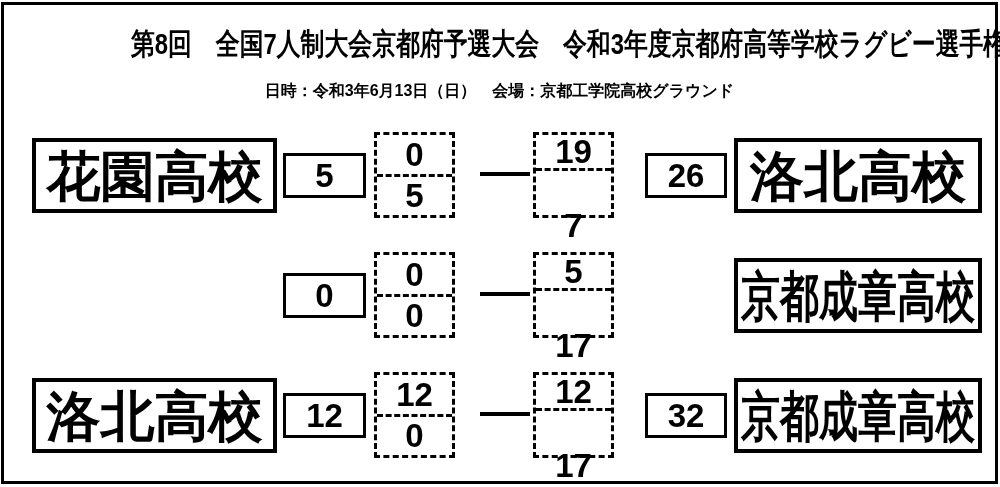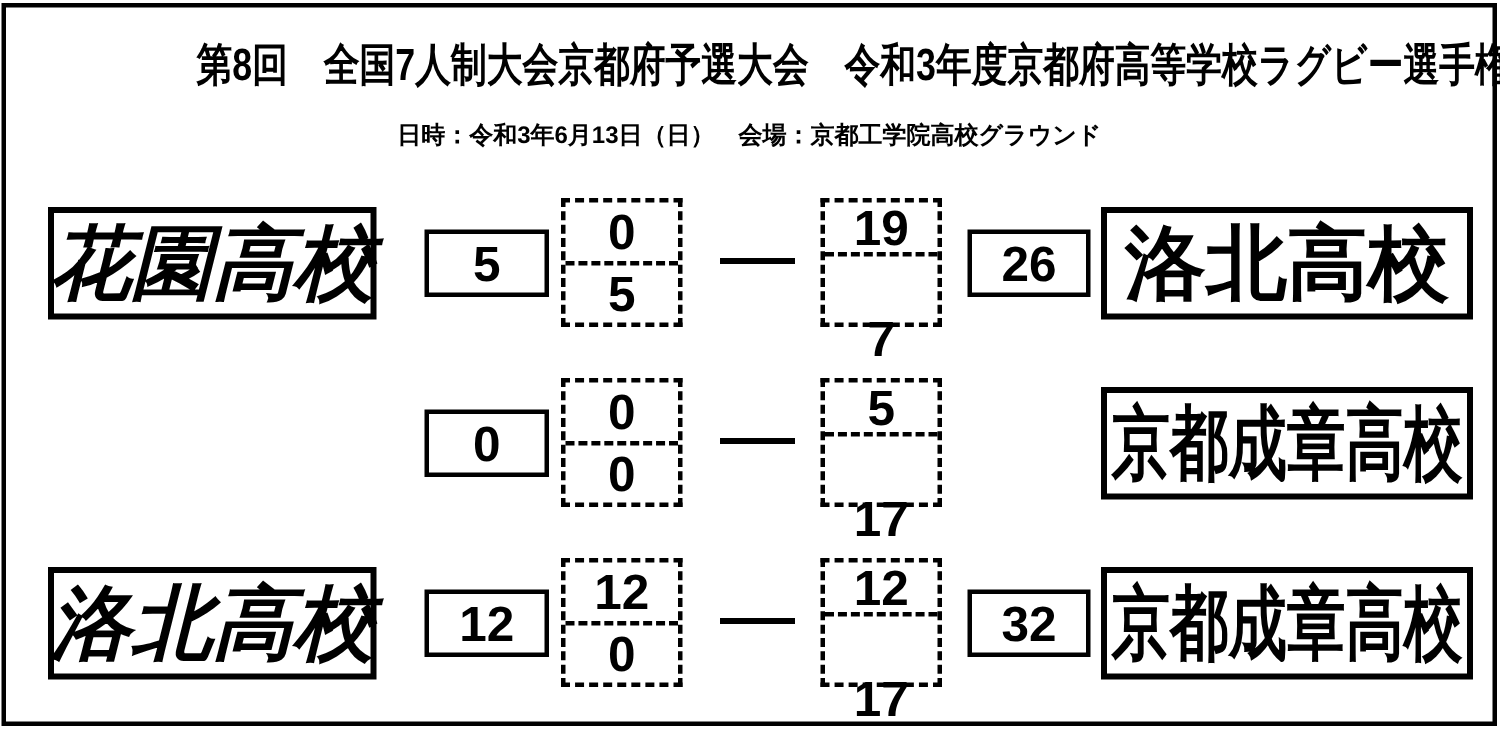--- a/index.html
+++ b/index.html
@@ -29,38 +29,38 @@
     font-size:16px;font-weight:bold;line-height:28px;
   }
   .match-row{position:absolute;left:0;width:1000px;height:86px;}
   .row-1{top:127px;} .row-2{top:247px;} .row-3{top:367px;}
 
   .box{
     position:absolute;background:#fff;border:3px solid #000;
     display:flex;align-items:center;justify-content:center;box-sizing:border-box;
   }
   .school{top:6px;height:75px;border-width:4px;}
-  .school.left{left:28px;width:219px;font-style:italic;}
+  .school.left{left:28px;width:245px;}
   .school.right{left:730px;width:248px;}
   .school .txt{
     display:inline-block;white-space:nowrap;transform-origin:center center;
     font-size:54px;font-weight:bold;line-height:1;
   }
   .score{top:21px;height:45px;}
   .score.left{left:279px;width:83px;}
   .score.right{left:641px;width:82px;}
   .score .txt{font-size:33px;font-weight:bold;line-height:1;}
 
   .halves{
     position:absolute;top:0;height:86px;width:81px;
     border:3px dashed #000;box-sizing:border-box;
     display:flex;flex-direction:column;background:#fff;
   }
   .halves.left{left:370px;}
-  .halves.right{left:543px;gap:38px;}
+  .halves.right{left:529px;gap:38px;}
   .half{
     flex:1;display:flex;align-items:center;justify-content:center;
     font-size:33px;font-weight:bold;line-height:1;box-sizing:border-box;
   }
   .half.top{border-bottom:3px dashed #000;}
 
   .vs-dash{
     position:absolute;left:476px;top:40px;width:50px;height:4px;background:#000;
   }
 </style>

